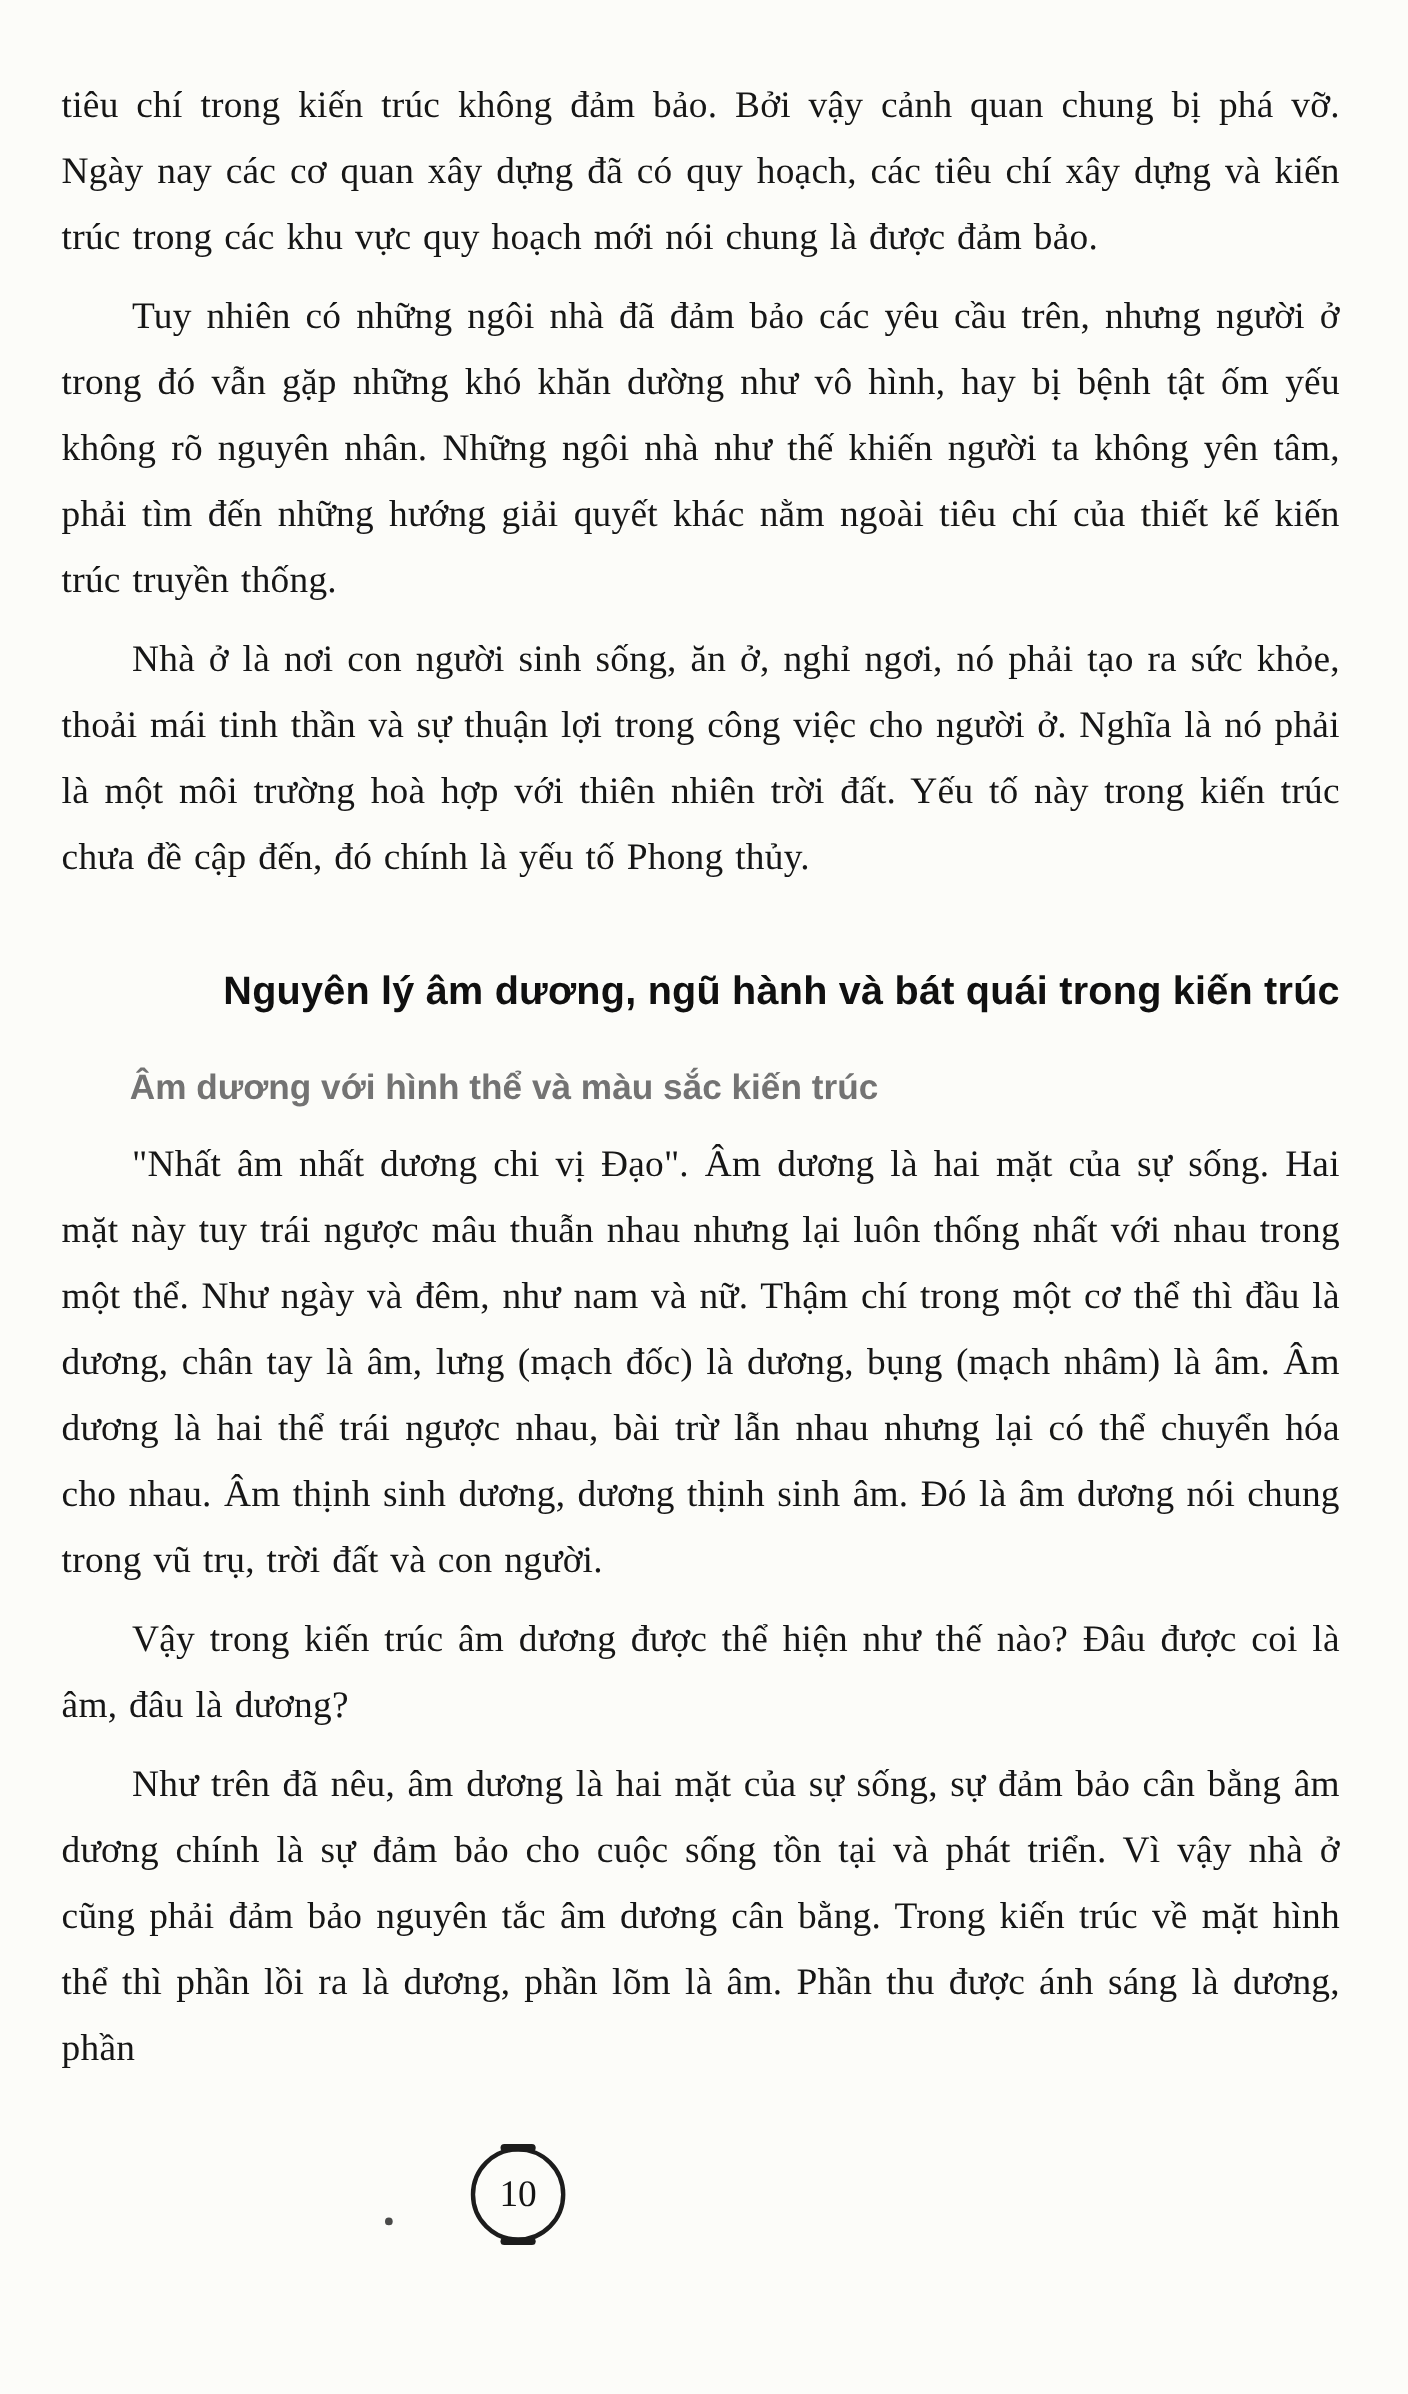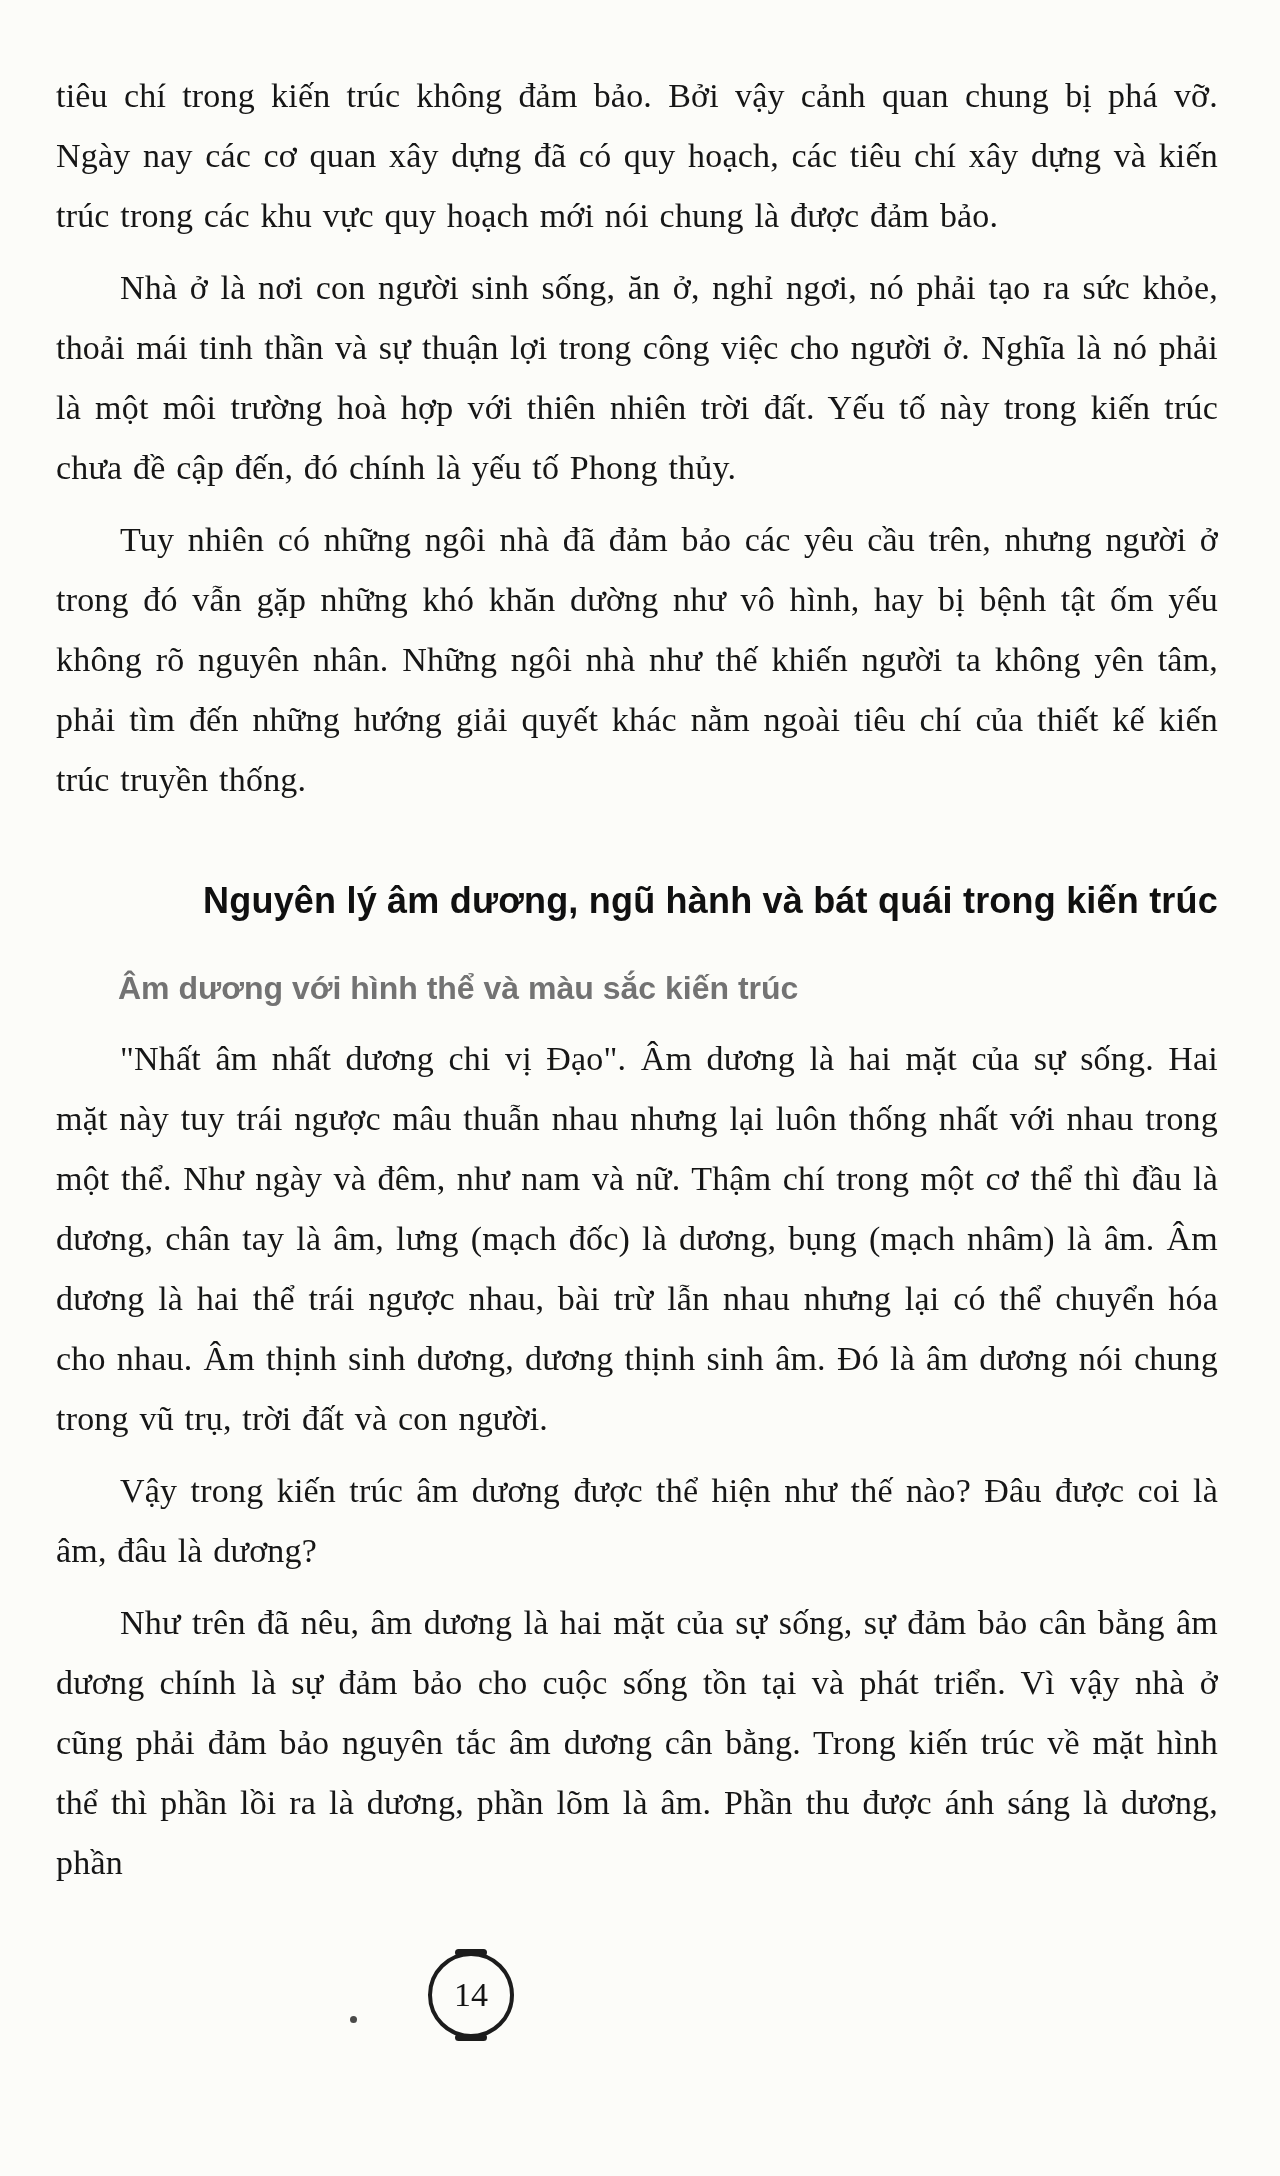--- a/index.html
+++ b/index.html
@@ -91,33 +91,33 @@
     opacity: 0.85;
   }
 </style>
 </head>
 <body>
 
 <div class="page">
 
   <p class="para no-indent">tiêu chí trong kiến trúc không đảm bảo. Bởi vậy cảnh quan chung bị phá vỡ. Ngày nay các cơ quan xây dựng đã có quy hoạch, các tiêu chí xây dựng và kiến trúc trong các khu vực quy hoạch mới nói chung là được đảm bảo.</p>
 
+  <p class="para">Tuy nhiên có những ngôi nhà đã đảm bảo các yêu cầu trên, nhưng người ở trong đó vẫn gặp những khó khăn dường như vô hình, hay bị bệnh tật ốm yếu không rõ nguyên nhân. Những ngôi nhà như thế khiến người ta không yên tâm, phải tìm đến những hướng giải quyết khác nằm ngoài tiêu chí của thiết kế kiến trúc truyền thống.</p>
+
   <p class="para">Nhà ở là nơi con người sinh sống, ăn ở, nghỉ ngơi, nó phải tạo ra sức khỏe, thoải mái tinh thần và sự thuận lợi trong công việc cho người ở. Nghĩa là nó phải là một môi trường hoà hợp với thiên nhiên trời đất. Yếu tố này trong kiến trúc chưa đề cập đến, đó chính là yếu tố Phong thủy.</p>
-
-  <p class="para">Tuy nhiên có những ngôi nhà đã đảm bảo các yêu cầu trên, nhưng người ở trong đó vẫn gặp những khó khăn dường như vô hình, hay bị bệnh tật ốm yếu không rõ nguyên nhân. Những ngôi nhà như thế khiến người ta không yên tâm, phải tìm đến những hướng giải quyết khác nằm ngoài tiêu chí của thiết kế kiến trúc truyền thống.</p>
 
   <h2 class="section-heading">Nguyên lý âm dương, ngũ hành và bát quái trong kiến trúc</h2>
 
   <h3 class="sub-heading">Âm dương với hình thể và màu sắc kiến trúc</h3>
 
   <p class="para">"Nhất âm nhất dương chi vị Đạo". Âm dương là hai mặt của sự sống. Hai mặt này tuy trái ngược mâu thuẫn nhau nhưng lại luôn thống nhất với nhau trong một thể. Như ngày và đêm, như nam và nữ. Thậm chí trong một cơ thể thì đầu là dương, chân tay là âm, lưng (mạch đốc) là dương, bụng (mạch nhâm) là âm. Âm dương là hai thể trái ngược nhau, bài trừ lẫn nhau nhưng lại có thể chuyển hóa cho nhau. Âm thịnh sinh dương, dương thịnh sinh âm. Đó là âm dương nói chung trong vũ trụ, trời đất và con người.</p>
 
   <p class="para">Vậy trong kiến trúc âm dương được thể hiện như thế nào? Đâu được coi là âm, đâu là dương?</p>
 
   <p class="para">Như trên đã nêu, âm dương là hai mặt của sự sống, sự đảm bảo cân bằng âm dương chính là sự đảm bảo cho cuộc sống tồn tại và phát triển. Vì vậy nhà ở cũng phải đảm bảo nguyên tắc âm dương cân bằng. Trong kiến trúc về mặt hình thể thì phần lồi ra là dương, phần lõm là âm. Phần thu được ánh sáng là dương, phần</p>
 
   <span class="artifact-dot"></span>
 
   <div class="page-number-circle">
-    <span class="page-number">14</span>
+    <span class="page-number">10</span>
   </div>
 
 </div>
 
 </body></html>

